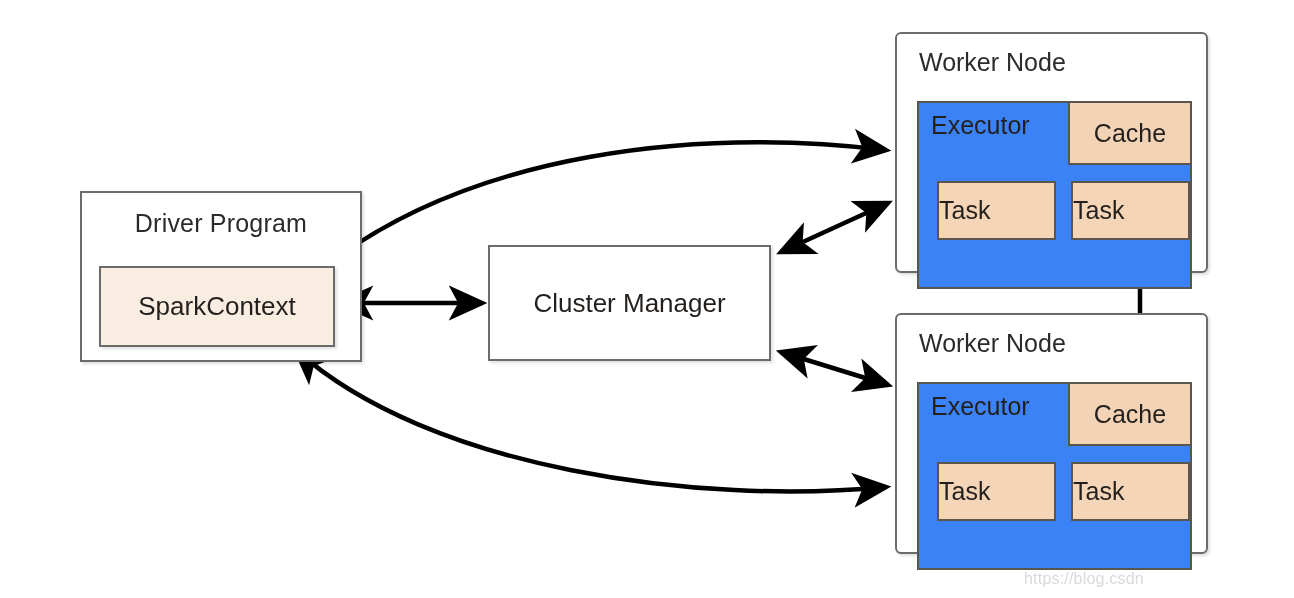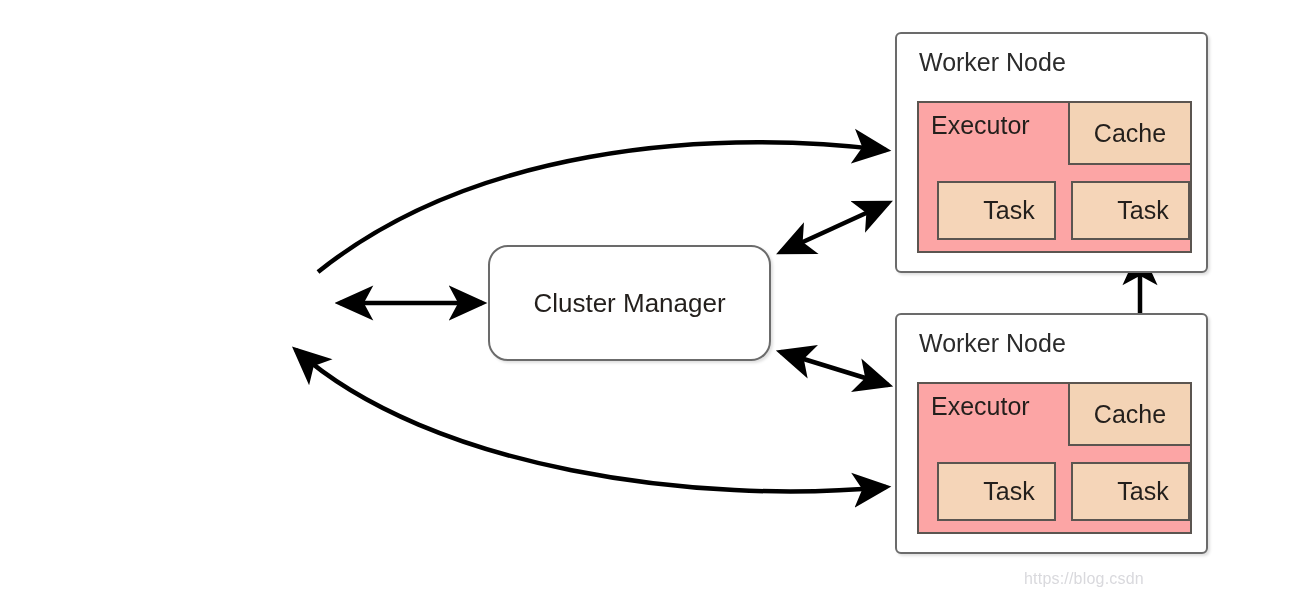--- a/index.html
+++ b/index.html
@@ -73,21 +73,20 @@
   #spark-context-label {
     font-size: 26px;
     color: #231f1c;
   }
   
   #cluster-manager {
     left: 488px;
     top: 245px;
     width: 283px;
     height: 116px;
-    border-radius: 20px;
   }
   #cluster-manager-label {
     font-size: 26px;
     color: #231f1c;
   }
   
   .worker-node {
     width: 313px;
     height: 241px;
     border-radius: 6px;
@@ -99,23 +98,23 @@
     left: 22px;
     right: auto;
     text-align: left;
     font-size: 25px;
   }
   .executor {
     position: absolute;
     left: 20px;
     top: 67px;
     width: 275px;
-    height: 152px;
-    box-sizing: border-box;
-    background: #fca5a5;
+    height: 188px;
+    box-sizing: border-box;
+    background: #3b82f6;
     border: 2px solid #5b5550;
   }
   .executor-label {
     position: absolute;
     left: 12px;
     top: 8px;
     font-size: 25px;
     color: #231f1c;
   }
   .cache {
@@ -138,22 +137,20 @@
   .task {
     position: absolute;
     top: 78px;
     width: 119px;
     height: 59px;
     box-sizing: border-box;
     background: #f5d5b8;
     border: 2px solid #5b5550;
     display: flex;
     align-items: center;
-    justify-content: center;
-    padding-left: 25px;
   }
   .task-1 { left: 18px; }
   .task-2 { left: 152px; }
   .task-label {
     font-size: 25px;
     color: #231f1c;
   }
   
   #watermark {
     position: absolute;
@@ -202,20 +199,26 @@
 
     <line x1="781" y1="252" x2="888" y2="203" stroke="#000000" stroke-width="4.5" marker-end="url(#ah)" marker-start="url(#ah-start)"></line>
 
     <line x1="781" y1="352" x2="888" y2="385" stroke="#000000" stroke-width="4.5" marker-end="url(#ah)" marker-start="url(#ah-start)"></line>
 
     <path d="M 296 350 C 430 470, 700 505, 886 487" fill="none" stroke="#000000" stroke-width="4.5" marker-end="url(#ah)" marker-start="url(#ah-start)"></path>
 
     <line x1="1140" y1="252" x2="1140" y2="370" stroke="#000000" stroke-width="4.5" marker-end="url(#ah)" marker-start="url(#ah-start)"></line>
   </svg>
 
+  <div class="box plain-box" id="driver-program">
+    <div class="label-top" id="driver-program-title">Driver Program</div>
+    <div id="spark-context">
+      <span id="spark-context-label">SparkContext</span>
+    </div>
+  </div>
 
   <div class="box plain-box" id="cluster-manager">
     <span id="cluster-manager-label">Cluster Manager</span>
   </div>
 
   <div class="box plain-box worker-node" id="worker-node-1">
     <div class="label-top worker-node-title">Worker Node</div>
     <div class="executor">
       <span class="executor-label">Executor</span>
       <div class="cache">

